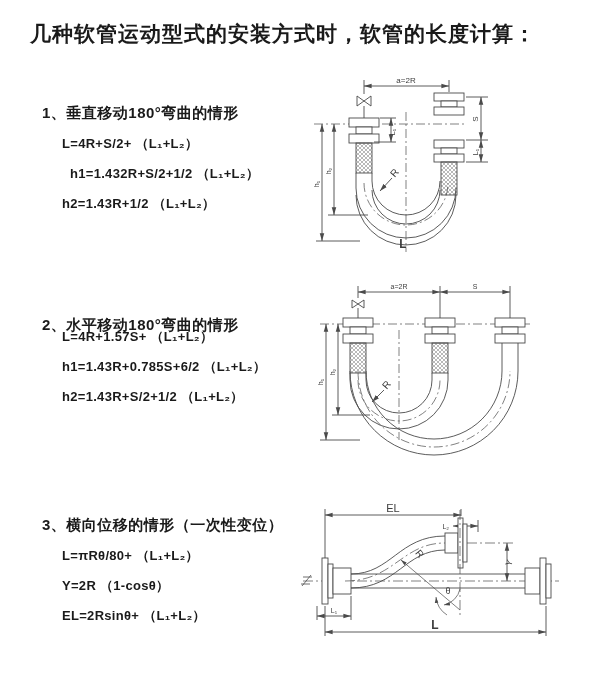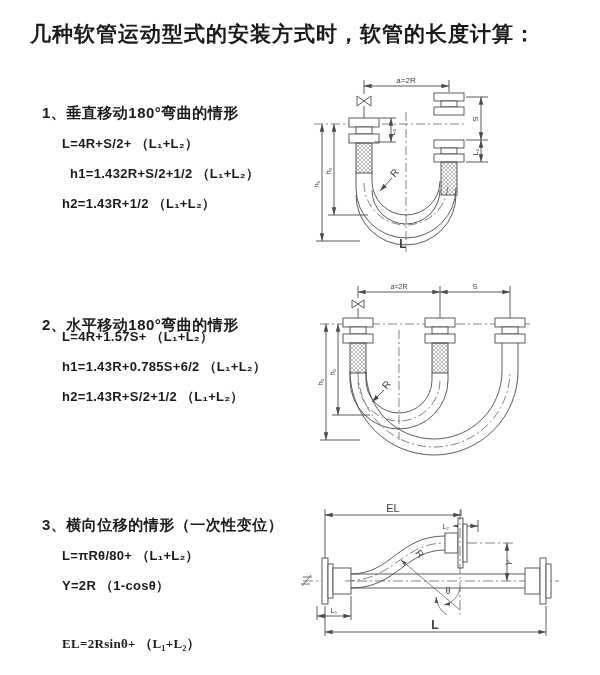--- a/index.html
+++ b/index.html
@@ -26,21 +26,21 @@
     white-space:pre;
   }
   .diagram { position:absolute; }
   svg text {
     font-family:"Liberation Sans","DejaVu Sans",sans-serif;
     fill:#3d3d3d;
   }
   
   #s1-heading{top:104px;} #s1-f0{top:135px;} #s1-f1{top:165px;margin-left:8px;} #s1-f2{top:195px;}
   #s2-heading{top:297px;margin-top:19px;} #s2-f0{top:328px;} #s2-f1{top:358px;} #s2-f2{top:388px;}
-  #s3-heading{top:516px;} #s3-f0{top:547px;} #s3-f1{top:577px;} #s3-f2{top:635px;font-family:Liberation Serif, serif;}
+  #s3-heading{top:516px;} #s3-f0{top:547px;} #s3-f1{top:577px;} #s3-f2{top:607px;}
   #diagram-1{left:300px; top:72px;}
   #diagram-2{left:312px; top:280px;}
   #diagram-3{left:295px; top:502px;}
 </style>
 </head>
 <body>
 
 <div class="page-title">几种软管运动型式的安装方式时，软管的长度计算：</div>
 
 <div class="section-heading" id="s1-heading">1、垂直移动180°弯曲的情形</div>

